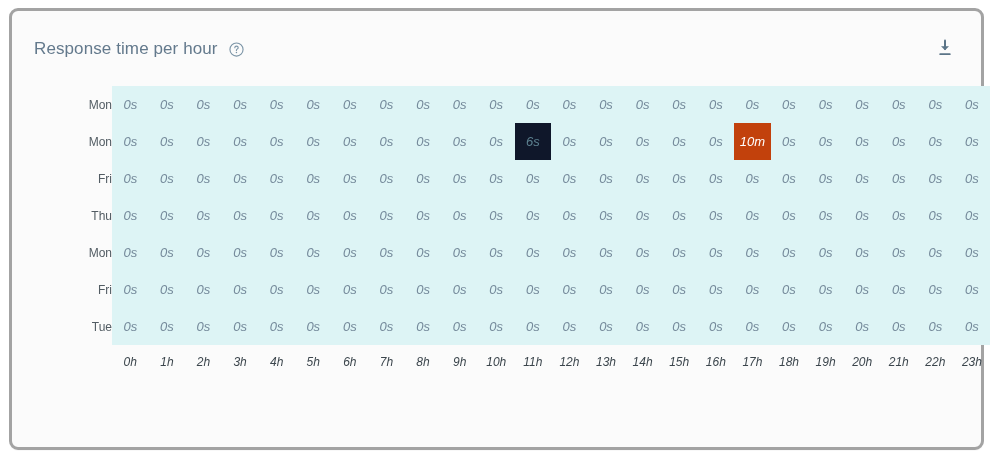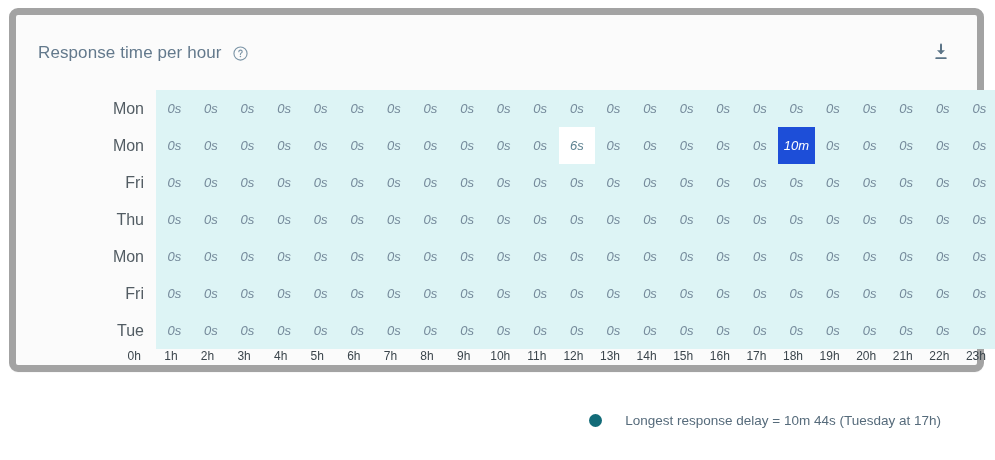--- a/index.html
+++ b/index.html
@@ -13,23 +13,23 @@
   body {
     font-family: "Liberation Sans", sans-serif;
     -webkit-font-smoothing: antialiased;
   }
 
   .card {
     position: absolute;
     left: 9px;
     top: 8px;
     width: 975px;
-    height: 364px;
+    height: 442px;
     background: #fbfbfb;
-    border: 7px solid #a3a3a3;
+    border: 3px solid #a3a3a3;
     border-radius: 9px;
     box-sizing: border-box;
     box-shadow: 0 1px 1px rgba(0,0,0,0.03);
   }
 
   .card-header {
     position: absolute;
     left: 0;
     top: 0;
     width: 100%;
@@ -82,49 +82,48 @@
     display: flex;
     height: 37px;
     align-items: stretch;
   }
   .hm-daylabel {
     width: 44px;
     min-width: 44px;
     display: flex;
     align-items: center;
     justify-content: flex-end;
-    padding-right: 12px;
     box-sizing: border-box;
-    font-size: 16px;
+    font-size: 12px;
     color: #525c63;
     background: #fbfbfb;
-    margin-left: 40px;
   }
   .hm-cells {
     display: flex;
     background: #ddf4f5;
     font-style: italic;
   }
   .hm-cell {
     width: 36.6px;
     height: 37px;
     display: flex;
     align-items: center;
     justify-content: center;
     font-size: 13px;
     color: #74899a;
     box-sizing: border-box;
   }
-  .hm-cell.lvl1 { background: #ffffff; color: #5c8190; }
-  .hm-cell.lvl2 { background: #1d4ed8; color: #ffffff; }
+  .hm-cell.lvl1 { background: #0f172a; color: #5c8190; }
+  .hm-cell.lvl2 { background: #c2410c; color: #ffffff; }
 
   .hm-xaxis {
     display: flex;
     margin-left: 44px;
-    margin-top: 0;
+    margin-top: 10px;
+    font-style: italic;
   }
   .hm-xtick {
     width: 36.6px;
     text-align: center;
     font-size: 12px;
     color: #3b454c;
   }
 
   
   .legend {
@@ -397,18 +396,14 @@
         <div class="hm-xtick">17h</div>
         <div class="hm-xtick">18h</div>
         <div class="hm-xtick">19h</div>
         <div class="hm-xtick">20h</div>
         <div class="hm-xtick">21h</div>
         <div class="hm-xtick">22h</div>
         <div class="hm-xtick">23h</div>
       </div>
   </div>
 
-  <div class="legend">
-    <span class="legend-dot"></span>
-    <span class="legend-text">Longest response delay = 10m 44s (Tuesday at 17h)</span>
-  </div>
 
 </div>
 
 </body></html>

